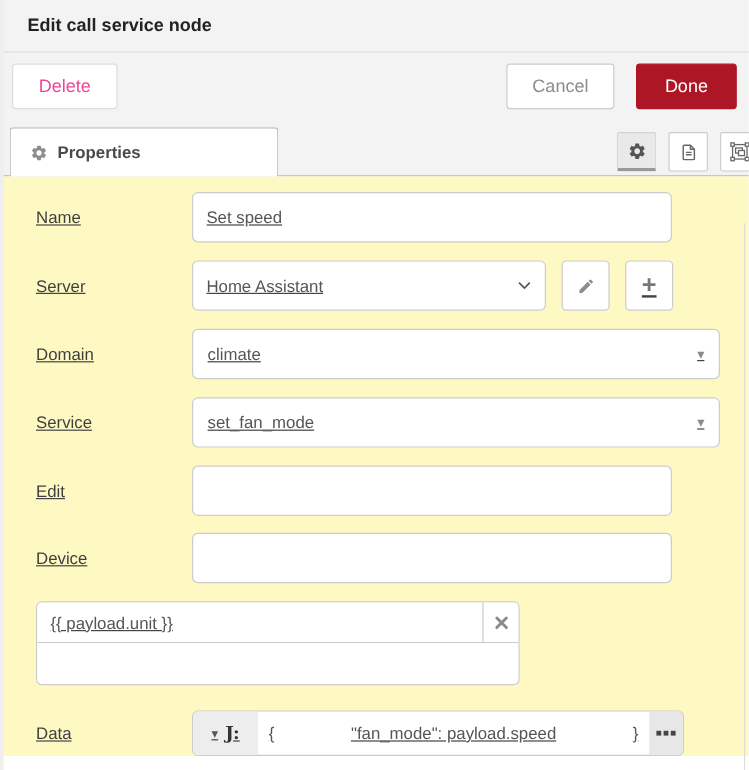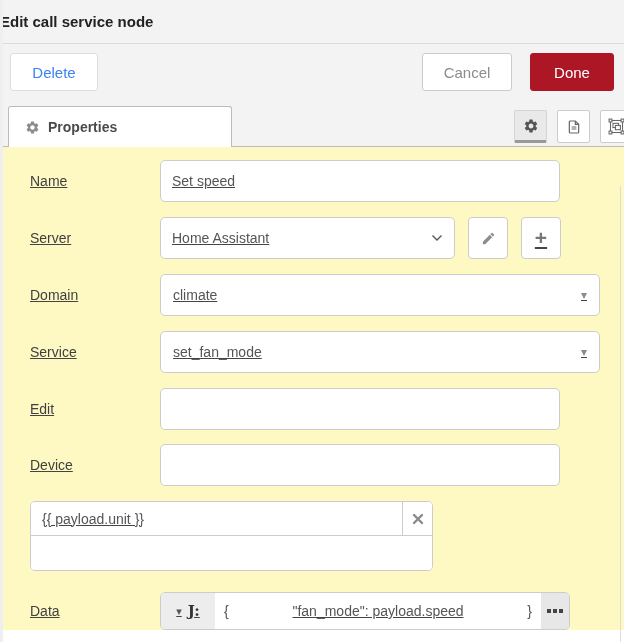--- a/index.html
+++ b/index.html
@@ -12,36 +12,36 @@
   }
   .tray { position: relative; width: 624px; height: 642px; }
   .left-strip {
     position: absolute; left: 0; top: 0; width: 3px; height: 642px;
     background: #efefef; z-index: 30;
   }
 
   
   .tray-header {
     height: 44px; background: #f3f3f3; border-bottom: 1px solid #dbdbdb;
-    display: flex; align-items: center; padding-left: 0;
+    display: flex; align-items: center; padding-left: 23px;
   }
   .tray-title { font-size: 15px; font-weight: bold; color: #222; }
 
   
   .tray-toolbar {
     height: 56px; background: #f3f3f3;
     display: flex; align-items: center; padding: 0 10px;
   }
   .btn {
     height: 38px; border-radius: 3px; font-size: 15px;
     display: inline-flex; align-items: center; justify-content: center;
     cursor: pointer; user-select: none;
   }
   .btn-delete {
-    width: 88px; background: #fff; border: 1px solid #ddd; color: #3b82f6;
+    width: 88px; background: #fff; border: 1px solid #ddd; color: #ec4899;
   }
   .toolbar-spacer { flex: 1; }
   .btn-cancel {
     width: 90px; background: #fff; border: 1px solid #ccc; color: #8c8c8c;
     margin-right: 18px;
   }
   .btn-done {
     width: 84px; background: #AD1625; border: 1px solid #AD1625; color: #fff;
   }
 

